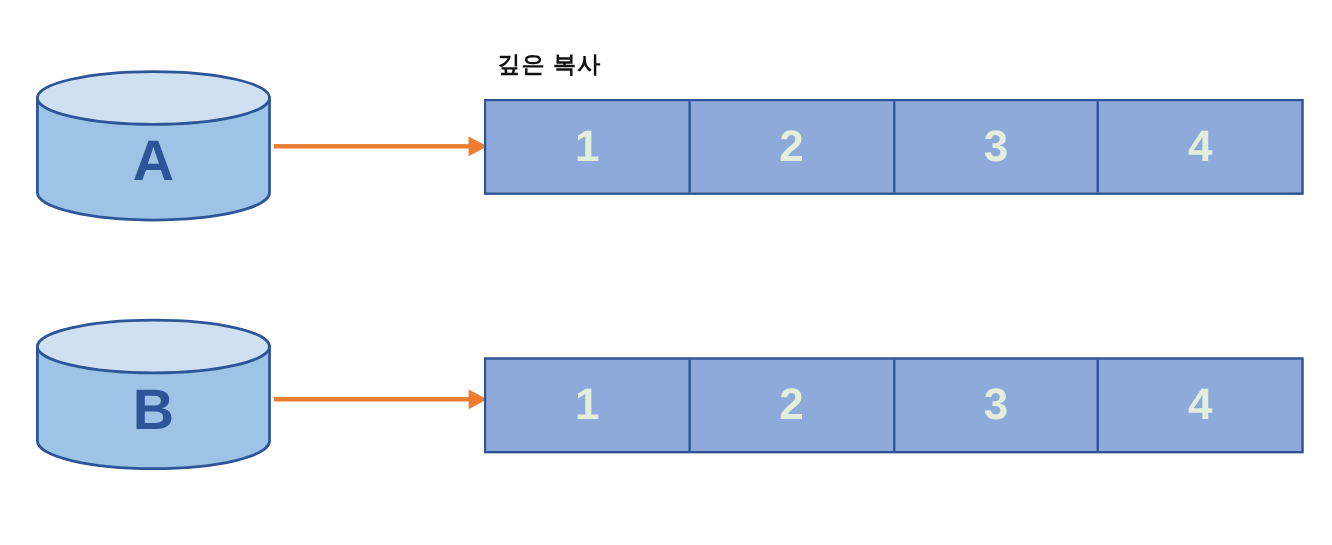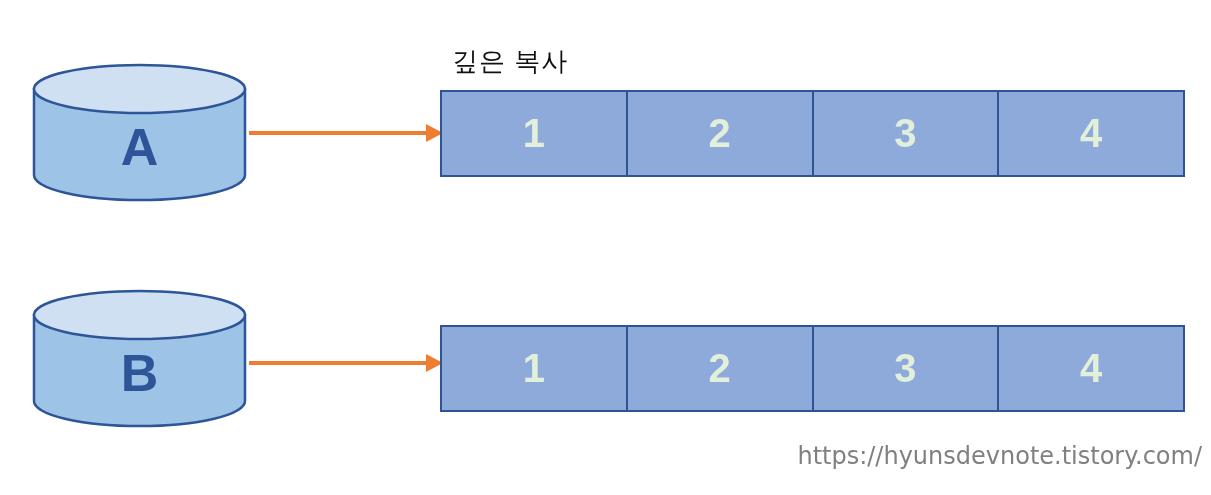--- a/index.html
+++ b/index.html
@@ -83,22 +83,22 @@
     justify-content: center;
     font-size: 40px;
     font-weight: bold;
     color: var(--cell-text);
   }
   .cell:first-child { border-left: none; }
   .annotation {
     position: absolute;
     left: 452px;
     top: 44px;
-    font-size: 26px;
-    font-weight: 400;
+    font-size: 21px;
+    font-weight: 700;
     color: var(--annotation-text);
     letter-spacing: 1px;
   }
   .footer-url {
     position: absolute;
     right: 9px;
     top: 442px;
     font-size: 24px;
     color: var(--footer-text);
     font-family: "DejaVu Sans", "Liberation Sans", sans-serif;
@@ -139,15 +139,14 @@
 
   <div class="arrow" style="top:361px"></div>
 
   <div class="array" style="top:325px">
     <div class="cell">1</div>
     <div class="cell">2</div>
     <div class="cell">3</div>
     <div class="cell">4</div>
   </div>
 
-  <div class="footer-url">https://hyunsdevnote.tistory.com/</div>
 
 </div>
 
 </body></html>

